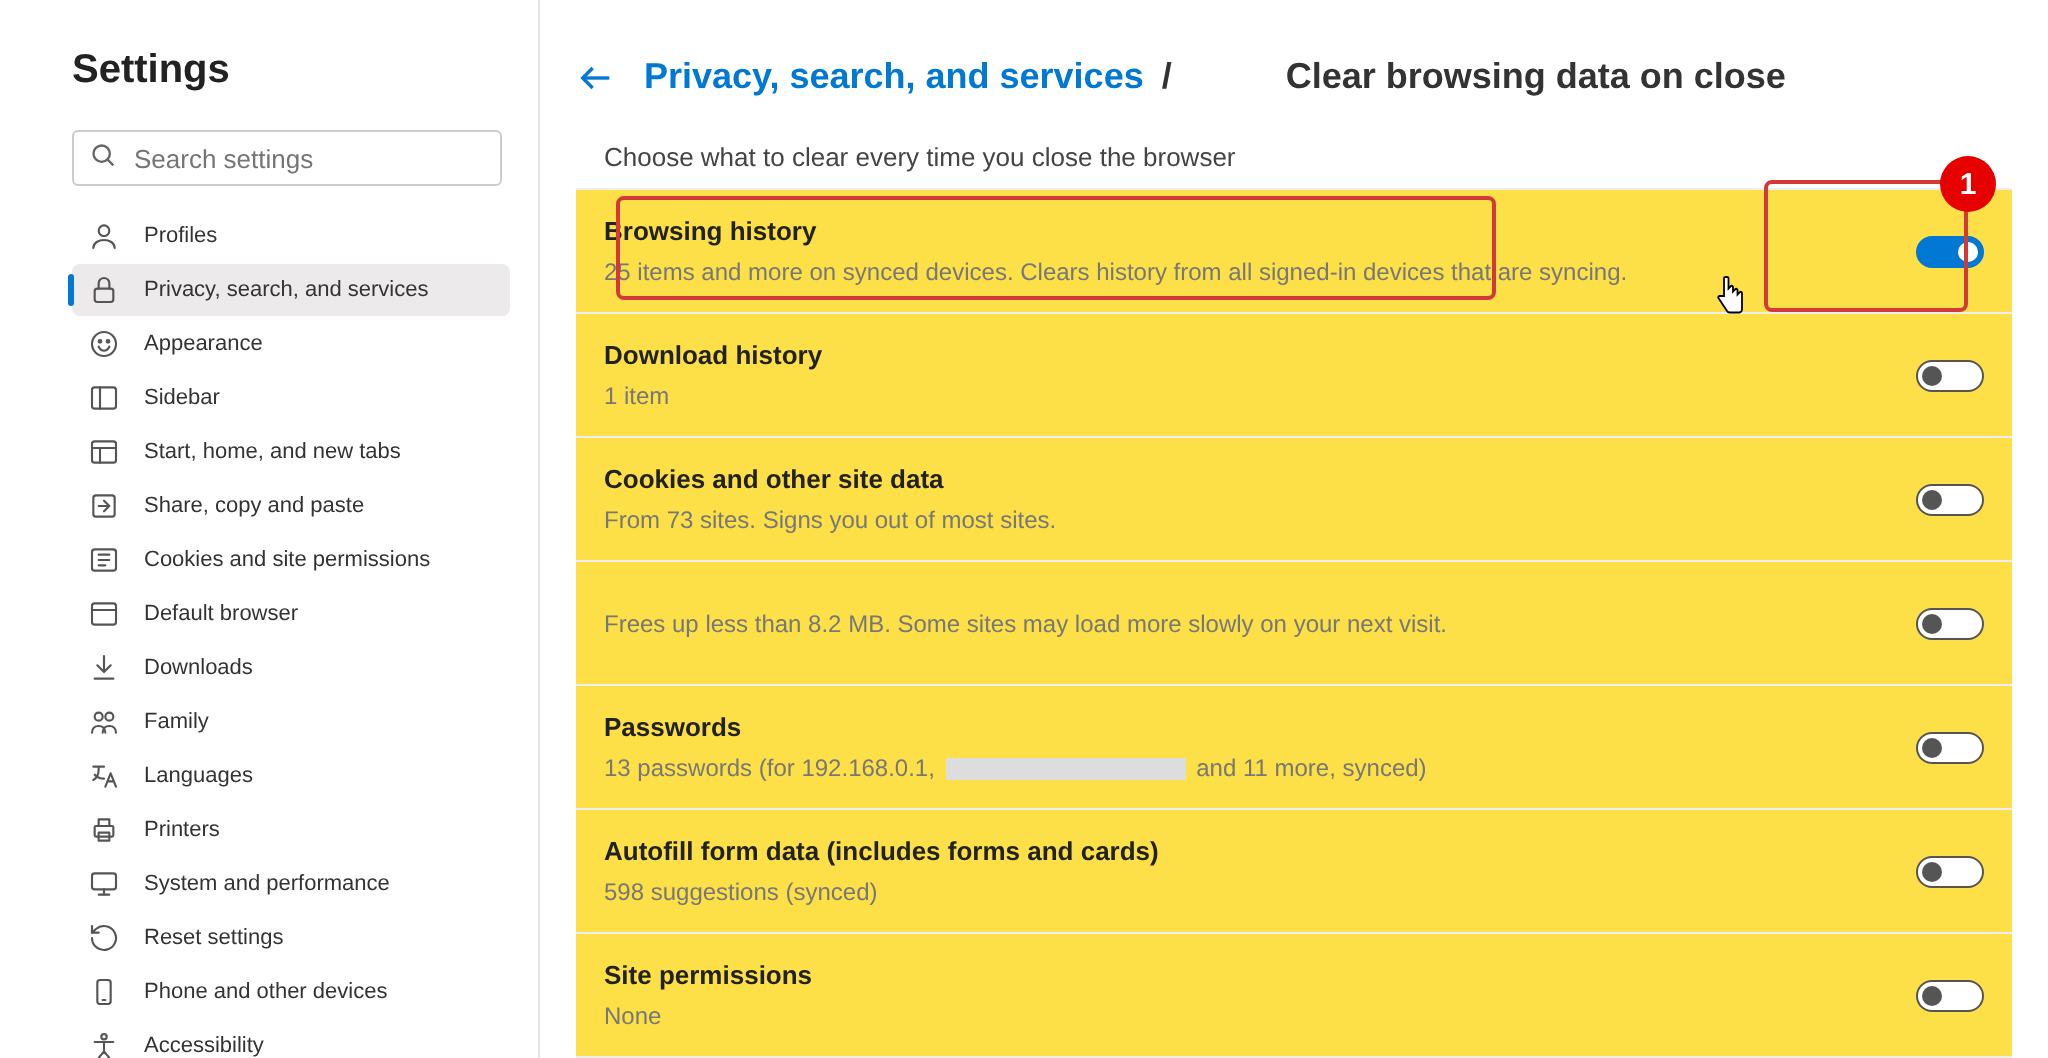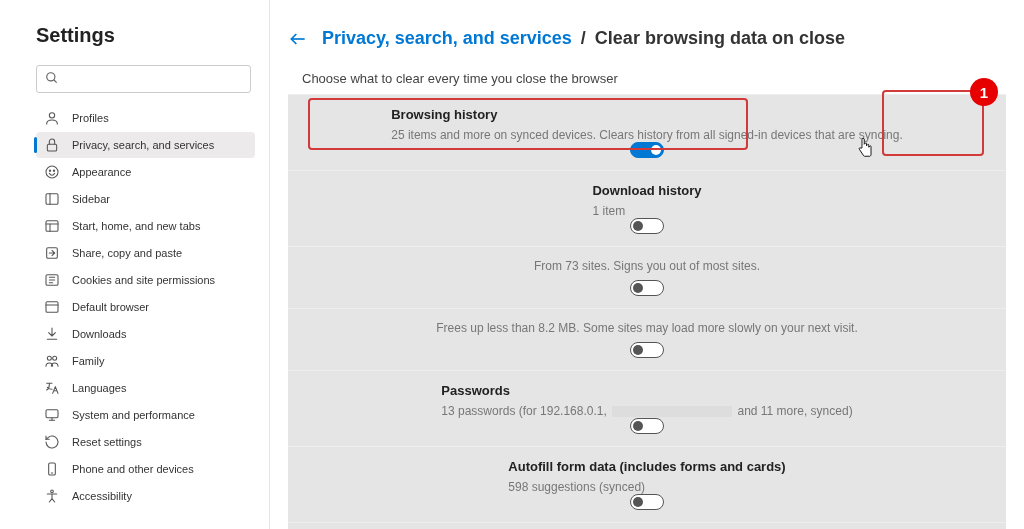--- a/index.html
+++ b/index.html
@@ -92,33 +92,32 @@
     margin-bottom: 22px;
   }
   .back-arrow {
     color: #0078d4;
     margin-right: 14px;
     cursor: pointer;
     display: inline-flex;
   }
   .crumb-link { color: #0078d4; font-weight: 600; font-size: 18px; }
   .crumb-sep { color: #333; font-weight: 600; font-size: 18px; margin: 0 4px; }
-  .crumb-current { color: #333; font-weight: 600; font-size: 18px; }
+  .crumb-current { color: #333; font-weight: 600; font-size: 18px; margin-left: 48px; }
   .subtitle { font-size: 13px; color: #444; margin-bottom: 8px; padding-left: 14px; }
 
   .rows { border-top: 1px solid #eee; }
   .row {
     display: flex;
     align-items: center;
     justify-content: space-between;
     padding: 12px 14px;
     border-bottom: 1px solid #eee;
-    background: #e5e5e5;
+    background: #fde047;
     min-height: 62px;
-    flex-direction: column;
   }
   .row-text .row-title { font-size: 13px; font-weight: 600; color: #222; margin-bottom: 6px; }
   .row-text .row-desc { font-size: 12px; color: #777; }
 
   .toggle {
     width: 34px; height: 16px;
     border: 1px solid #555;
     border-radius: 10px;
     position: relative;
     background: #fff;
@@ -193,20 +192,21 @@
 <div class="layout">
   <aside class="sidebar">
     <h1 class="settings-title">Settings</h1>
     <div class="search-box">
       <span class="icon">
         <svg width="14" height="14" viewBox="0 0 24 24" fill="none" stroke="#666" stroke-width="2">
             <circle cx="10" cy="10" r="7"></circle>
             <line x1="20" y1="20" x2="15" y2="15"></line>
           </svg>
       </span>
+      <input type="text" placeholder="Search settings" style="">
     </div>
     <ul class="nav" id="nav">
         <li>
           <span class="icon">
             <svg width="16" height="16" viewBox="0 0 24 24" fill="none" stroke="currentColor" stroke-width="1.6" stroke-linecap="round" stroke-linejoin="round">
               <circle cx="12" cy="8" r="4"></circle>
               <path d="M4 21c0-4 4-6 8-6s8 2 8 6"></path>
             </svg>
           </span>
           <span class="label">Profiles</span>
@@ -298,20 +298,30 @@
           <span class="label">Family</span>
         </li>
         <li>
           <span class="icon">
             <svg width="16" height="16" viewBox="0 0 24 24" fill="none" stroke="currentColor" stroke-width="1.6" stroke-linecap="round" stroke-linejoin="round">
               <path d="M4 5h8M8 5v2c0 4-2 7-4 8M5 11c2 2 5 3 7 3"></path>
               <path d="M13 20l4-10 4 10M14.5 16h5"></path>
             </svg>
           </span>
           <span class="label">Languages</span>
+        </li>
+        <li>
+          <span class="icon">
+            <svg width="16" height="16" viewBox="0 0 24 24" fill="none" stroke="currentColor" stroke-width="1.6" stroke-linecap="round" stroke-linejoin="round">
+              <rect x="5" y="9" width="14" height="8" rx="1"></rect>
+              <rect x="8" y="4" width="8" height="5"></rect>
+              <rect x="8" y="14" width="8" height="6"></rect>
+            </svg>
+          </span>
+          <span class="label">Printers</span>
         </li>
         <li>
           <span class="icon">
             <svg width="16" height="16" viewBox="0 0 24 24" fill="none" stroke="currentColor" stroke-width="1.6" stroke-linecap="round" stroke-linejoin="round">
               <rect x="3" y="4" width="18" height="12" rx="2"></rect>
               <line x1="8" y1="20" x2="16" y2="20"></line>
               <line x1="12" y1="16" x2="12" y2="20"></line>
             </svg>
           </span>
           <span class="label">System and performance</span>
@@ -373,20 +383,21 @@
           <div class="row-text">
             <div class="row-title">Download history</div>
             <div class="row-desc">1 item</div>
           </div>
           <div class="toggle">
             <div class="knob"></div>
           </div>
         </div>
         <div class="row">
           <div class="row-text">
+            <div class="row-title">Cookies and other site data</div>
             <div class="row-desc">From 73 sites. Signs you out of most sites.</div>
           </div>
           <div class="toggle">
             <div class="knob"></div>
           </div>
         </div>
         <div class="row">
           <div class="row-text">
             <div class="row-desc">Frees up less than 8.2 MB. Some sites may load more slowly on your next visit.</div>
           </div>

